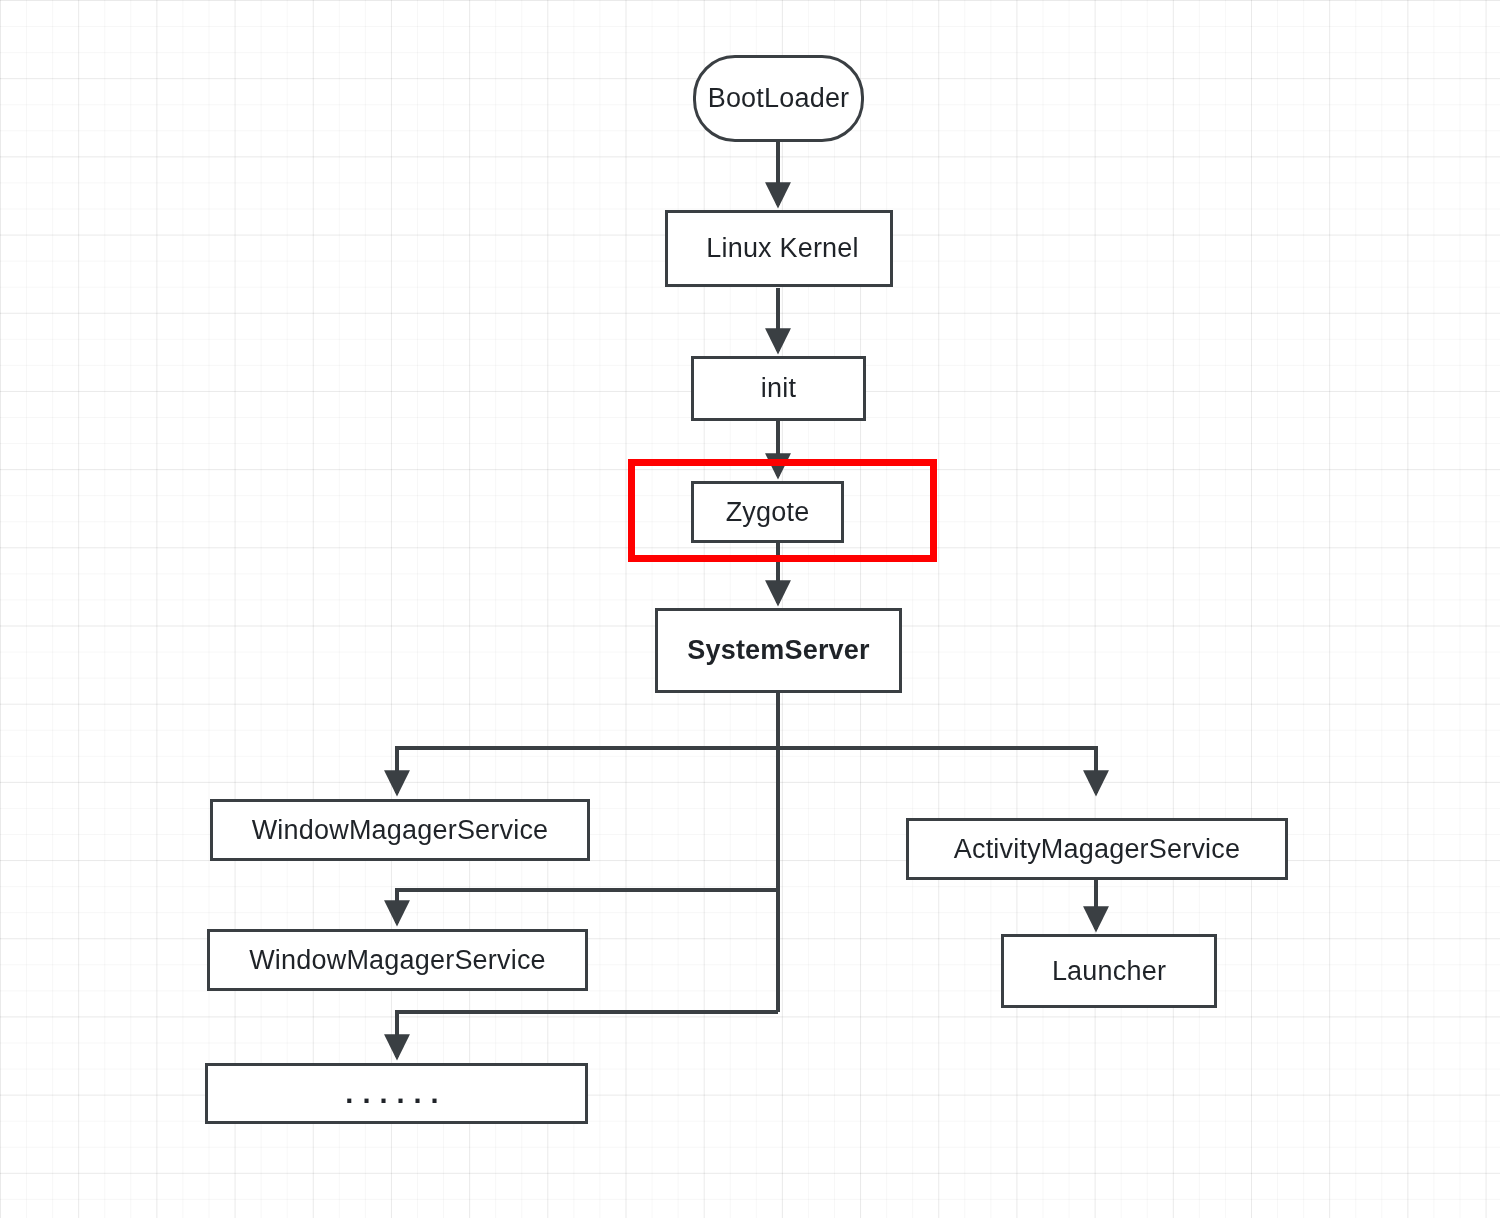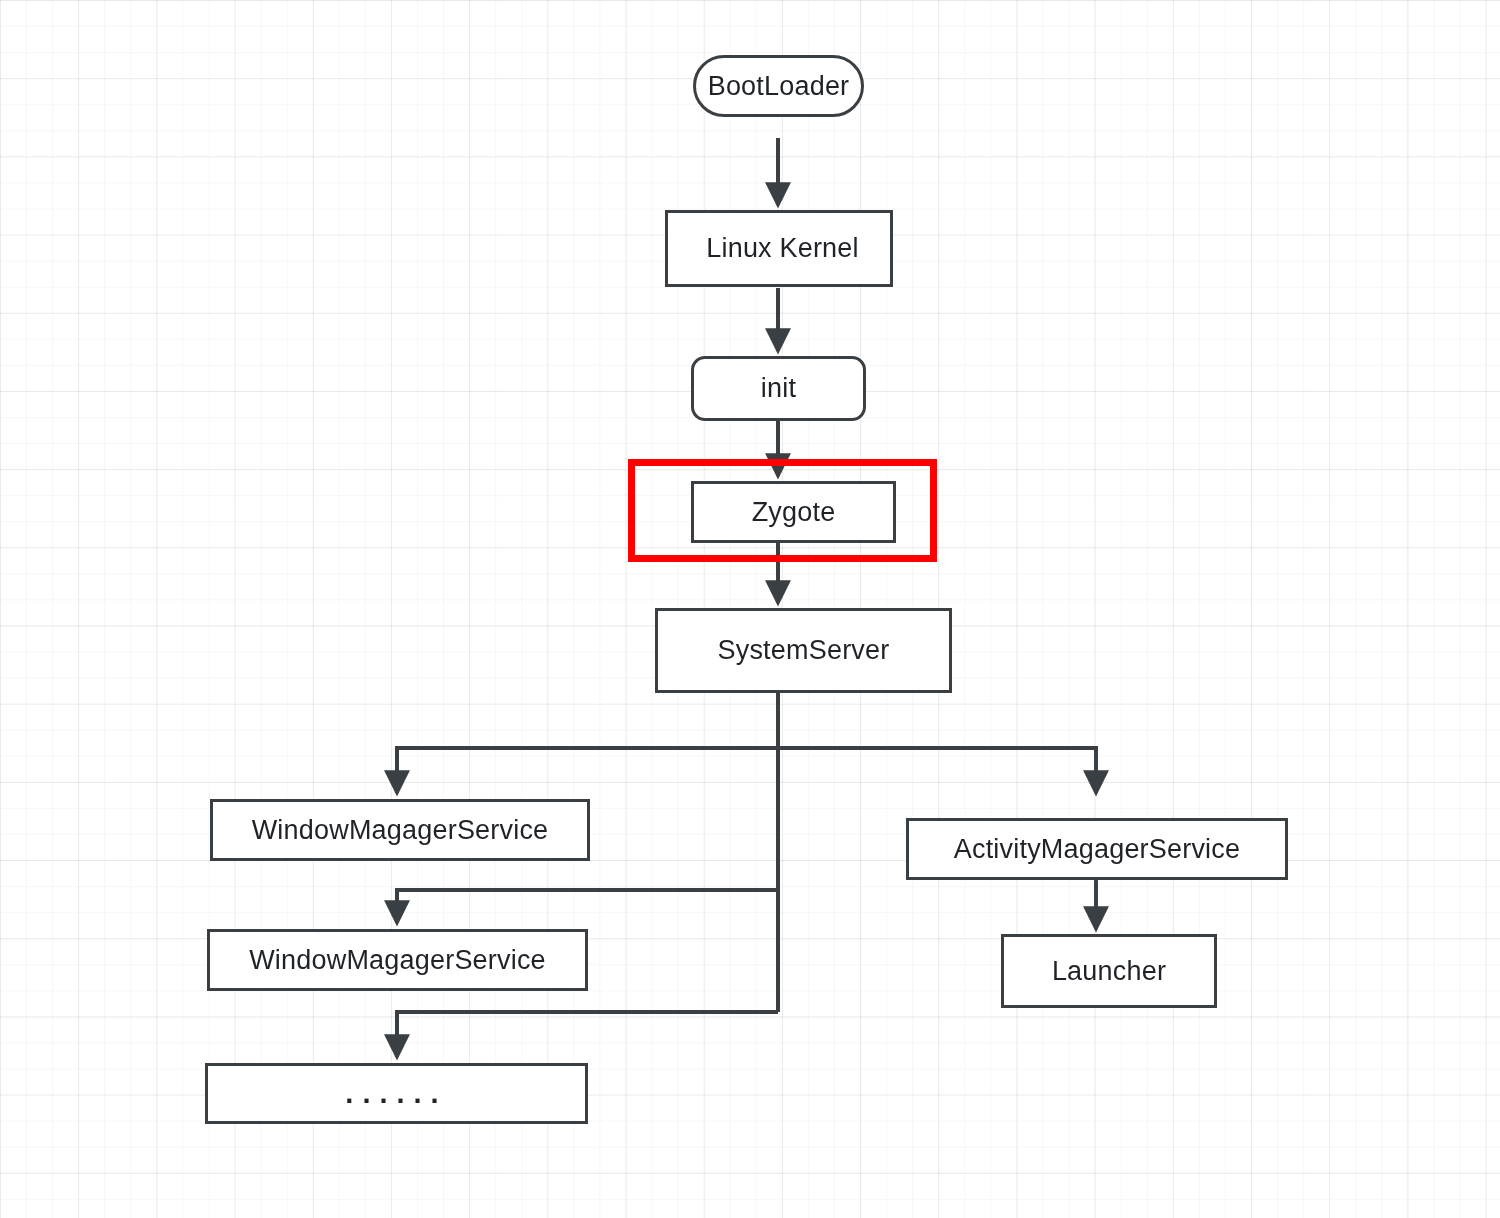--- a/index.html
+++ b/index.html
@@ -96,37 +96,37 @@
       <path d="M 778 890 L 397 890 L 397 923" marker-end="url(#arrow)"></path>
 
       <path d="M 778 1012 L 397 1012 L 397 1057" marker-end="url(#arrow)"></path>
 
       <path d="M 1096 861 L 1096 929" marker-end="url(#arrow)"></path>
     </g>
   </svg>
 
   <div class="highlight-rect" style="left:628px; top:459px; width:309px; height:103px;"></div>
 
-  <div class="node stadium" style="left:693px; top:55px; width:171px; height:62px;justify-content:center;">
+  <div class="node stadium" style="left:693px; top:55px; width:171px; height:87px;justify-content:center;">
     <span>BootLoader</span>
   </div>
 
   <div class="node" style="left:665px; top:210px; width:228px; height:77px;padding-left:7px;">
     <span>Linux Kernel</span>
   </div>
 
-  <div class="node" style="left:691px; top:356px; width:175px; height:65px;border-radius:14px;">
+  <div class="node" style="left:691px; top:356px; width:175px; height:65px;">
     <span>init</span>
   </div>
 
-  <div class="node" style="left:691px; top:481px; width:205px; height:62px;">
+  <div class="node" style="left:691px; top:481px; width:153px; height:62px;">
     <span>Zygote</span>
   </div>
 
-  <div class="node" style="left:655px; top:608px; width:297px; height:85px;">
+  <div class="node" style="left:655px; top:608px; width:247px; height:85px;font-weight:bold;">
     <span>SystemServer</span>
   </div>
 
   <div class="node" style="left:210px; top:799px; width:380px; height:62px;">
     <span>WindowMagagerService</span>
   </div>
 
   <div class="node" style="left:906px; top:799px; width:382px; height:62px;margin-top:19px;">
     <span>ActivityMagagerService</span>
   </div>

